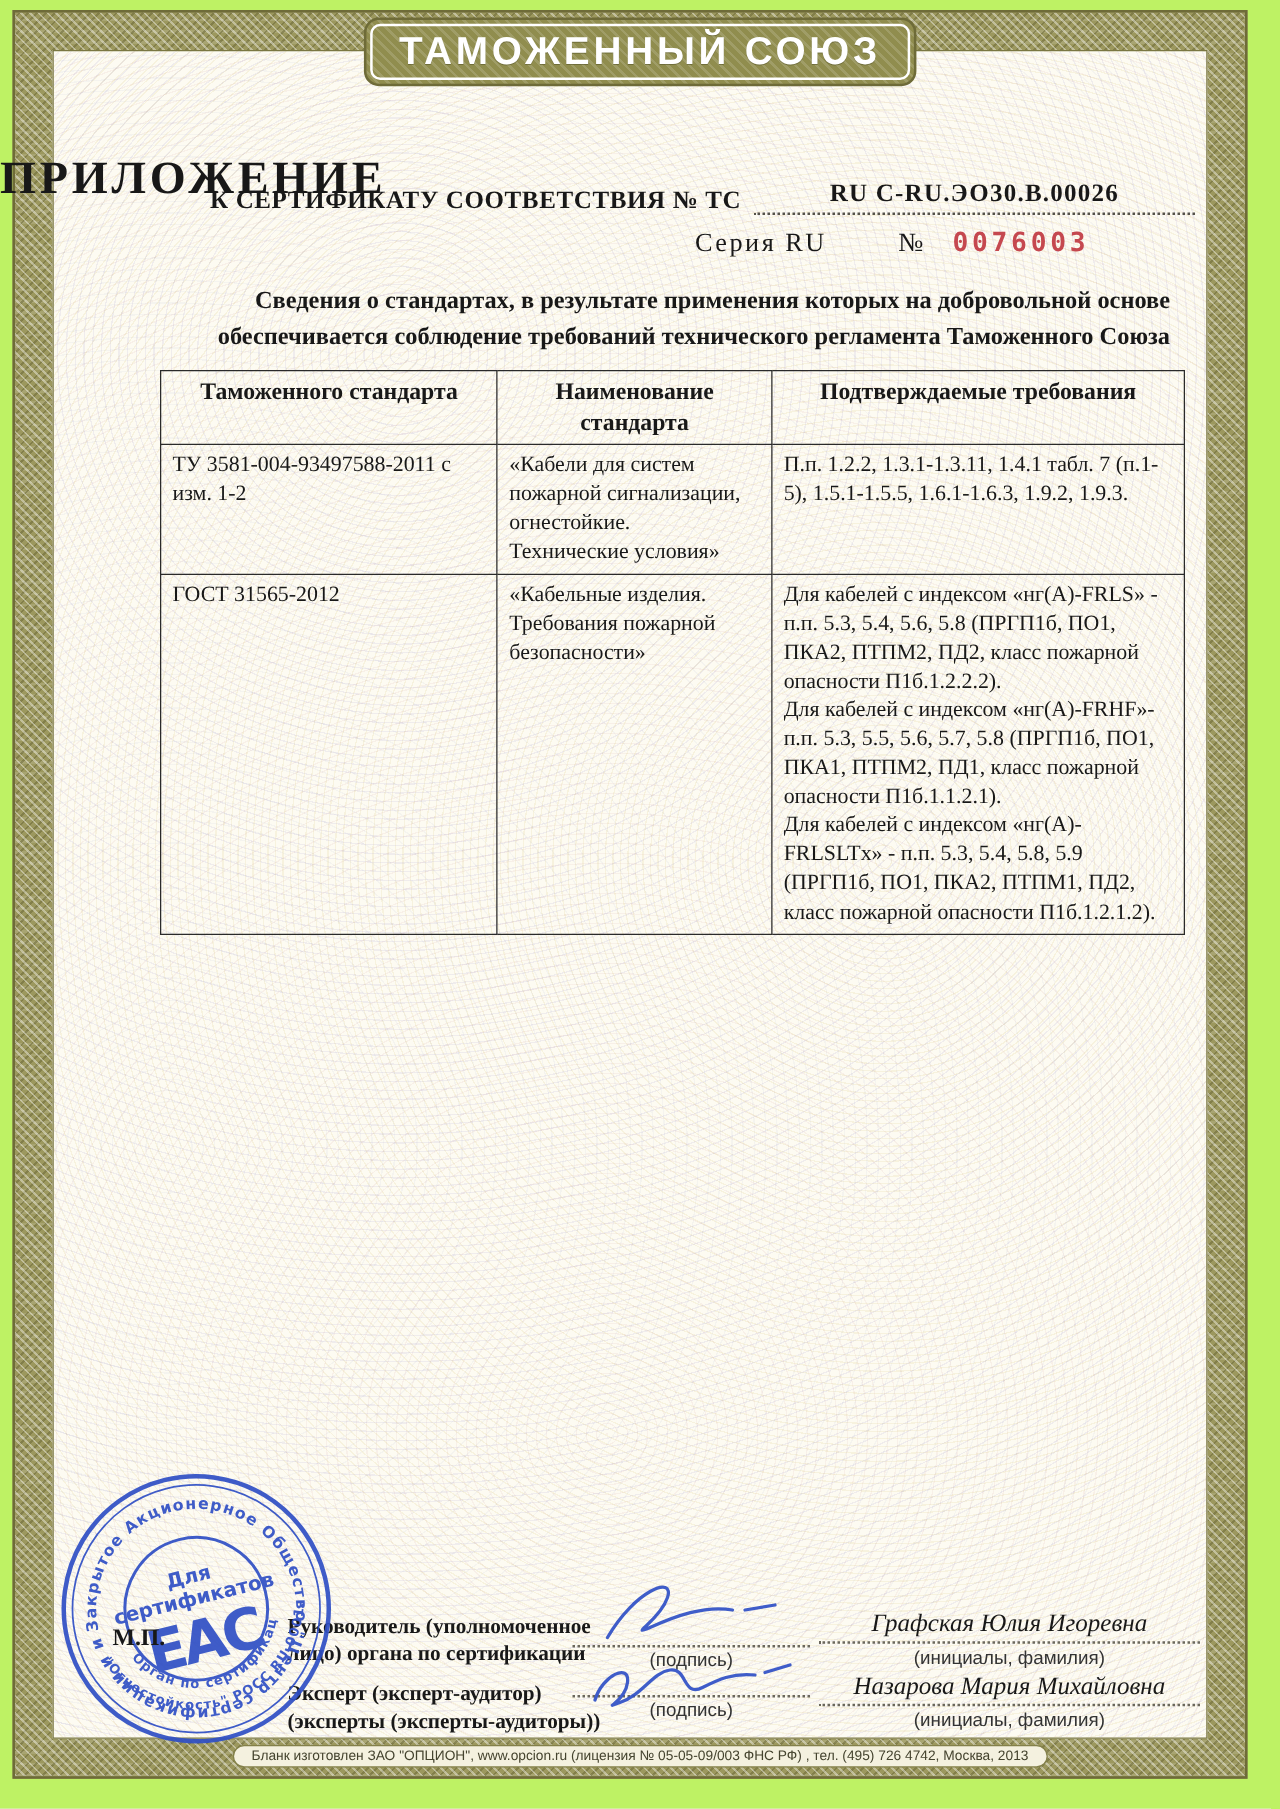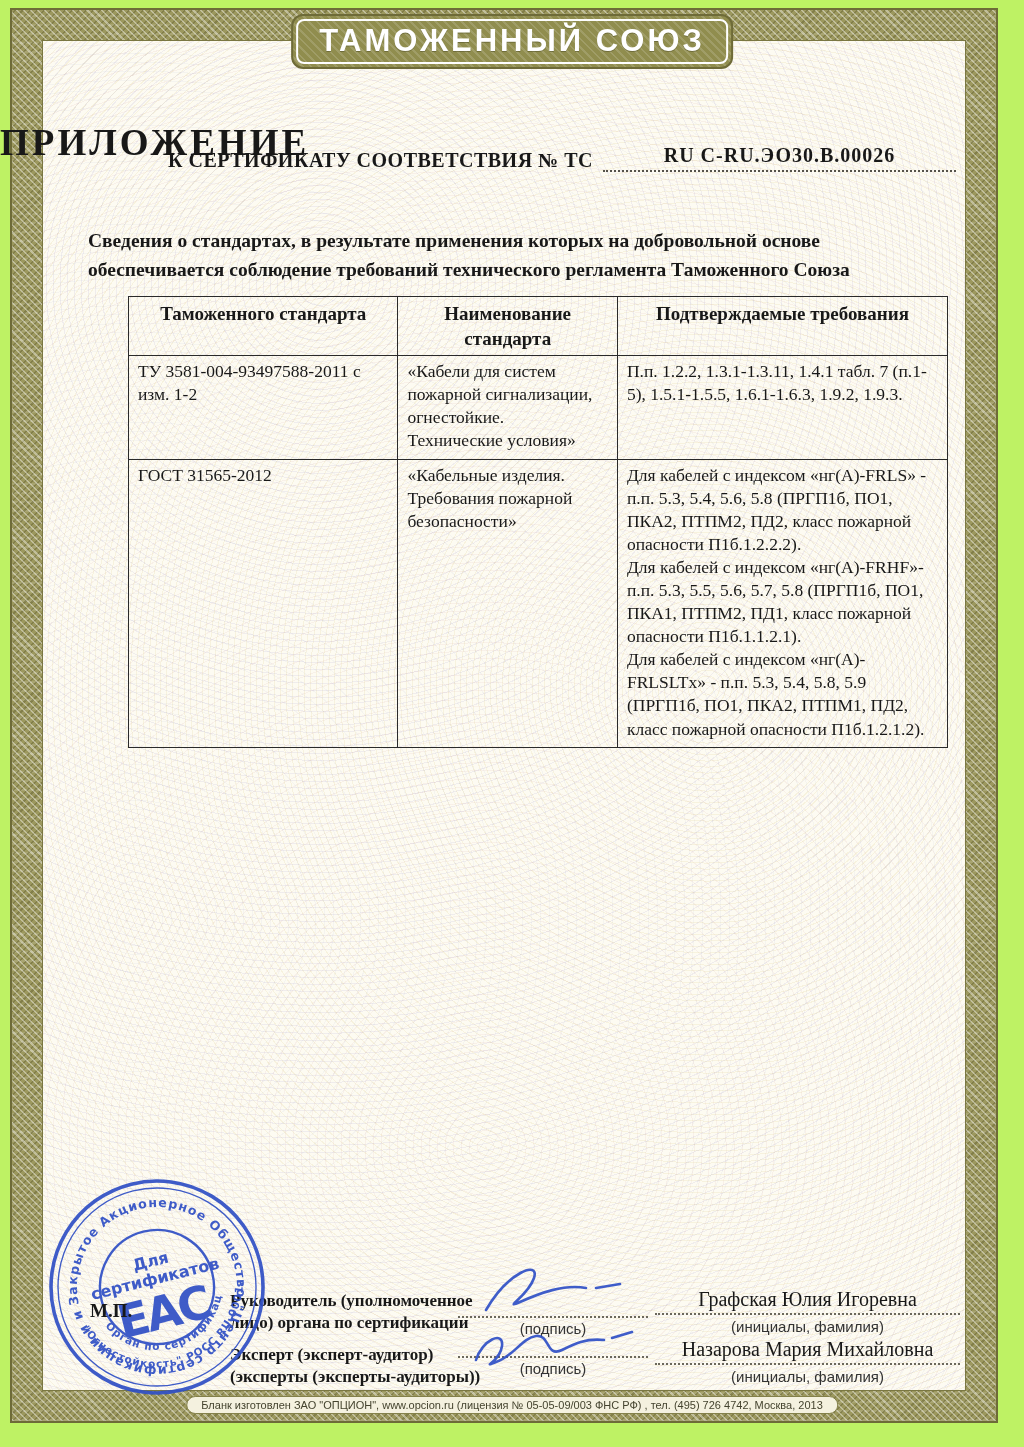--- a/index.html
+++ b/index.html
@@ -56,21 +56,21 @@
     text-align:center;font-size:20px;font-weight:bold;letter-spacing:1px;padding-bottom:3px;
   }
   .series-row{position:absolute;left:556px;top:182px;font-size:21px;}
   .series-label{letter-spacing:2px;}
   .num-sign{margin-left:52px;}
   .serial{
     margin-left:18px;font-family:"DejaVu Sans Mono","Liberation Mono",monospace;
     font-weight:bold;font-size:21px;letter-spacing:3px;color:#c5484f;
   }
   .intro{
-    position:absolute;left:88px;top:226px;width:848px;text-align:left;
+    position:absolute;left:88px;top:226px;width:848px;text-align:right;
     font-size:19.5px;font-weight:bold;line-height:1.5;
   }
   table.std{
     position:absolute;left:128px;top:296px;width:820px;
     border-collapse:collapse;table-layout:fixed;
   }
   table.std th, table.std td{
     border:1.5px solid #2a2a2a;padding:4px 9px 6px;vertical-align:top;
     font-size:17.5px;line-height:1.32;
   }
@@ -85,21 +85,21 @@
   .ctr1{font-size:16px;}
   .eac{font-size:46px;letter-spacing:-3px;}
   .mp{position:absolute;left:90px;top:1300px;font-size:19px;font-weight:bold;z-index:4;}
   
   .sig-label{position:absolute;left:230px;width:255px;font-size:17px;font-weight:bold;line-height:1.3;}
   .sig-line{
     position:absolute;border-bottom:2px dotted #6b685c;text-align:center;
   }
   .cap{position:absolute;text-align:center;font-size:15px;color:#333;
     font-family:"Liberation Sans","DejaVu Sans",sans-serif;}
-  .name{position:absolute;text-align:center;font-size:20px;}
+  .name{position:absolute;text-align:center;font-size:20px;font-style:italic;}
   .handsig{position:absolute;z-index:4;}
   .handsig path{stroke:#2f4fc5;stroke-width:2.6;fill:none;stroke-linecap:round;opacity:.92;}
   .footer-pill{
     position:absolute;left:50%;top:1396px;transform:translateX(-50%);z-index:6;
     background:#f4f1df;border:1.5px solid #83804a;border-radius:10px;
     padding:2px 14px;font-family:"Liberation Sans","DejaVu Sans",sans-serif;
     font-size:11px;color:#44432e;white-space:nowrap;
   }
 </style>
 </head>
@@ -114,20 +114,25 @@
     <span>ТАМОЖЕННЫЙ СОЮЗ</span>
   </div>
 
   <div class="title">ПРИЛОЖЕНИЕ</div>
 
   <div class="cert-row">
     <span class="cert-label">К СЕРТИФИКАТУ СООТВЕТСТВИЯ  № ТС</span>
     <span class="cert-num-box">RU С-RU.ЭО30.В.00026</span>
   </div>
 
+  <div class="series-row">
+    <span class="series-label">Серия RU</span>
+    <span class="num-sign">№</span>
+    <span class="serial">0076003</span>
+  </div>
 
   <div class="intro">Сведения о стандартах, в результате применения которых на добровольной основе обеспечивается соблюдение требований технического регламента Таможенного Союза</div>
 
   <table class="std">
     <colgroup>
       <col style="width:32.9%">
         <col style="width:26.8%">
         <col style="width:40.3%">
     </colgroup>
     <thead>

